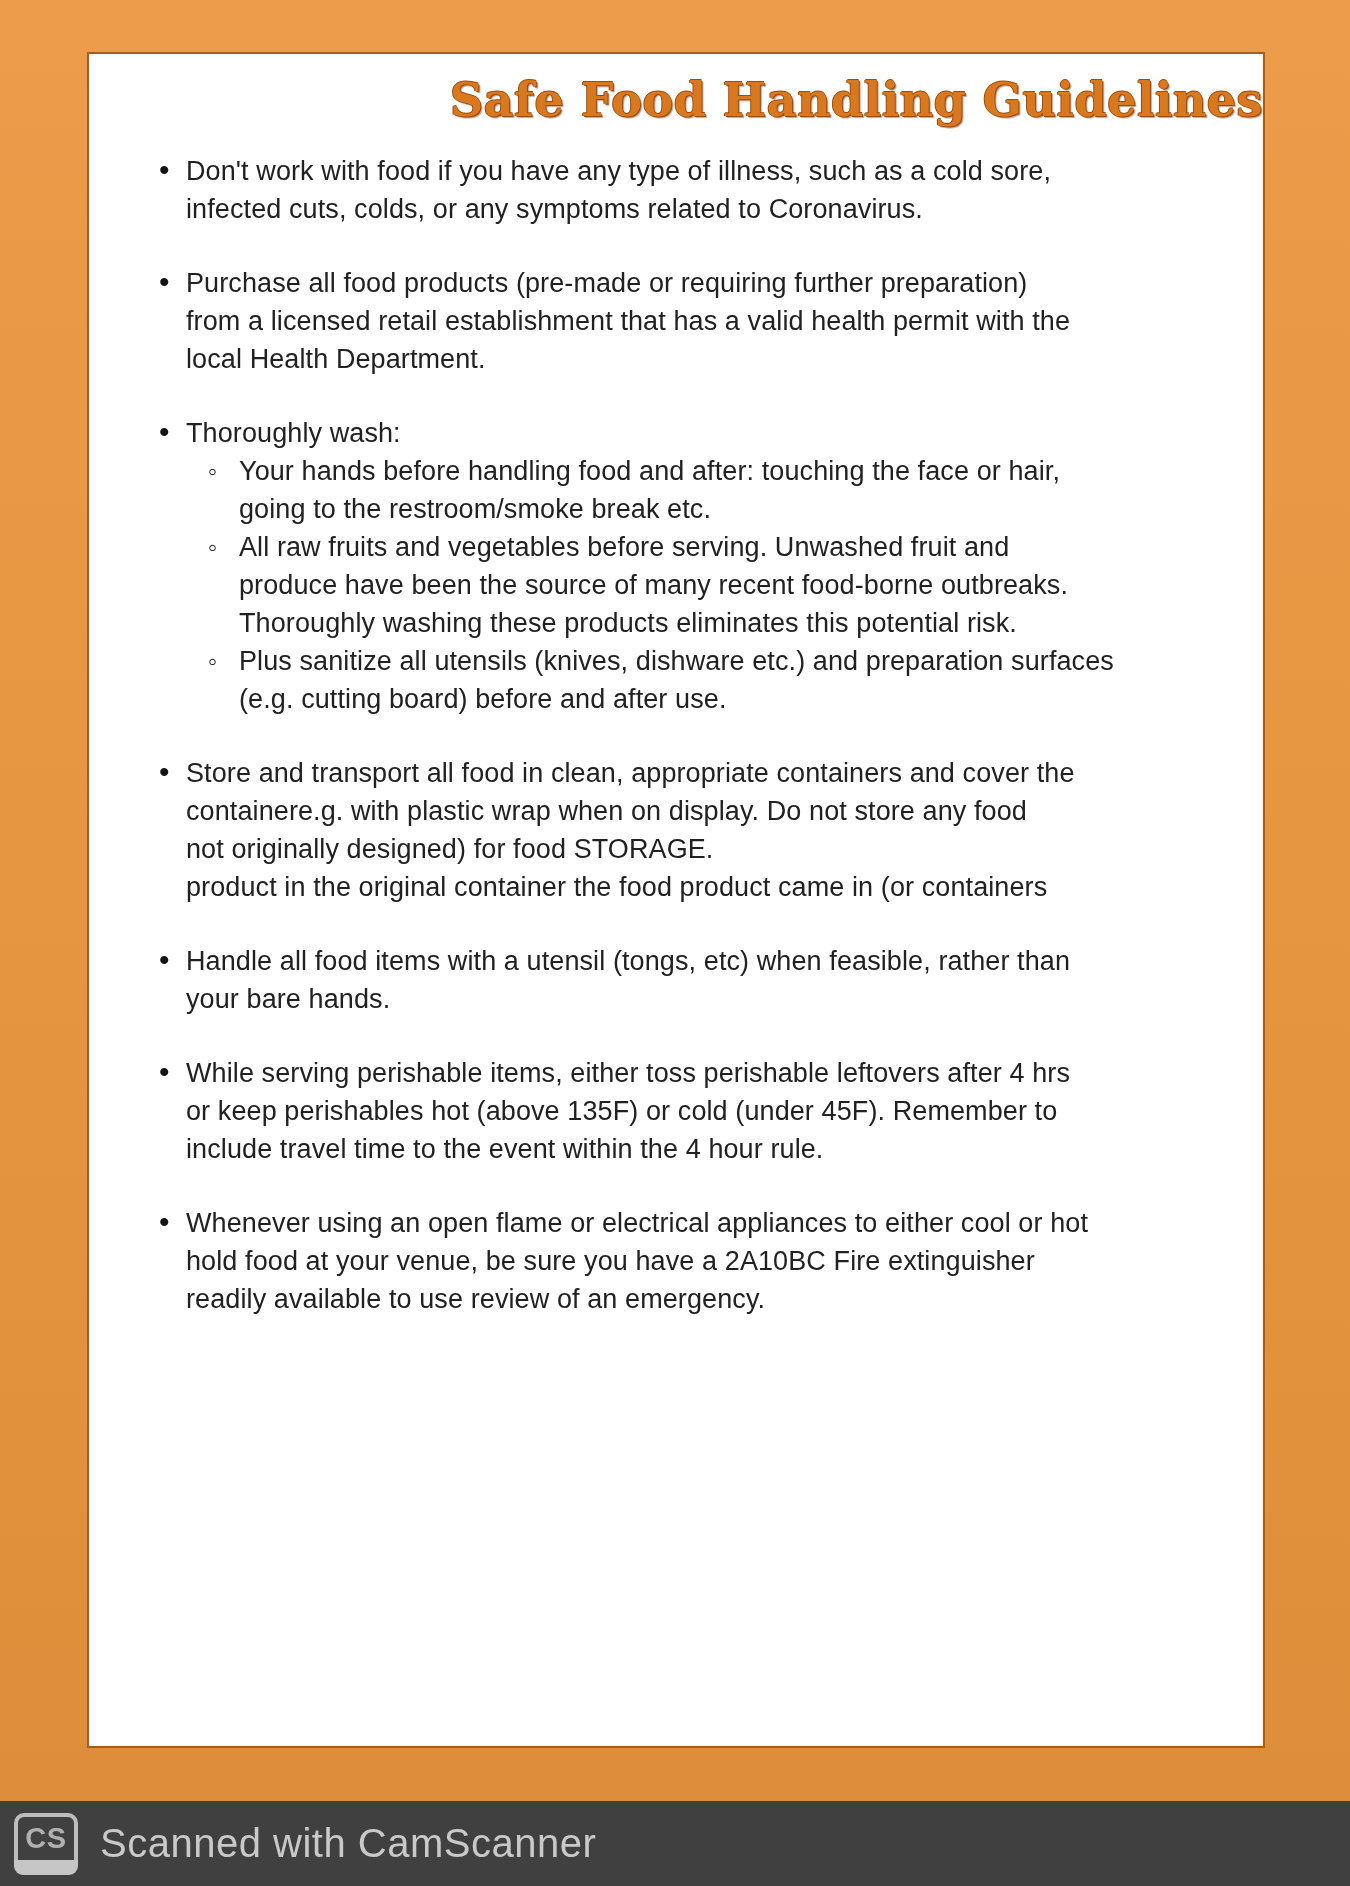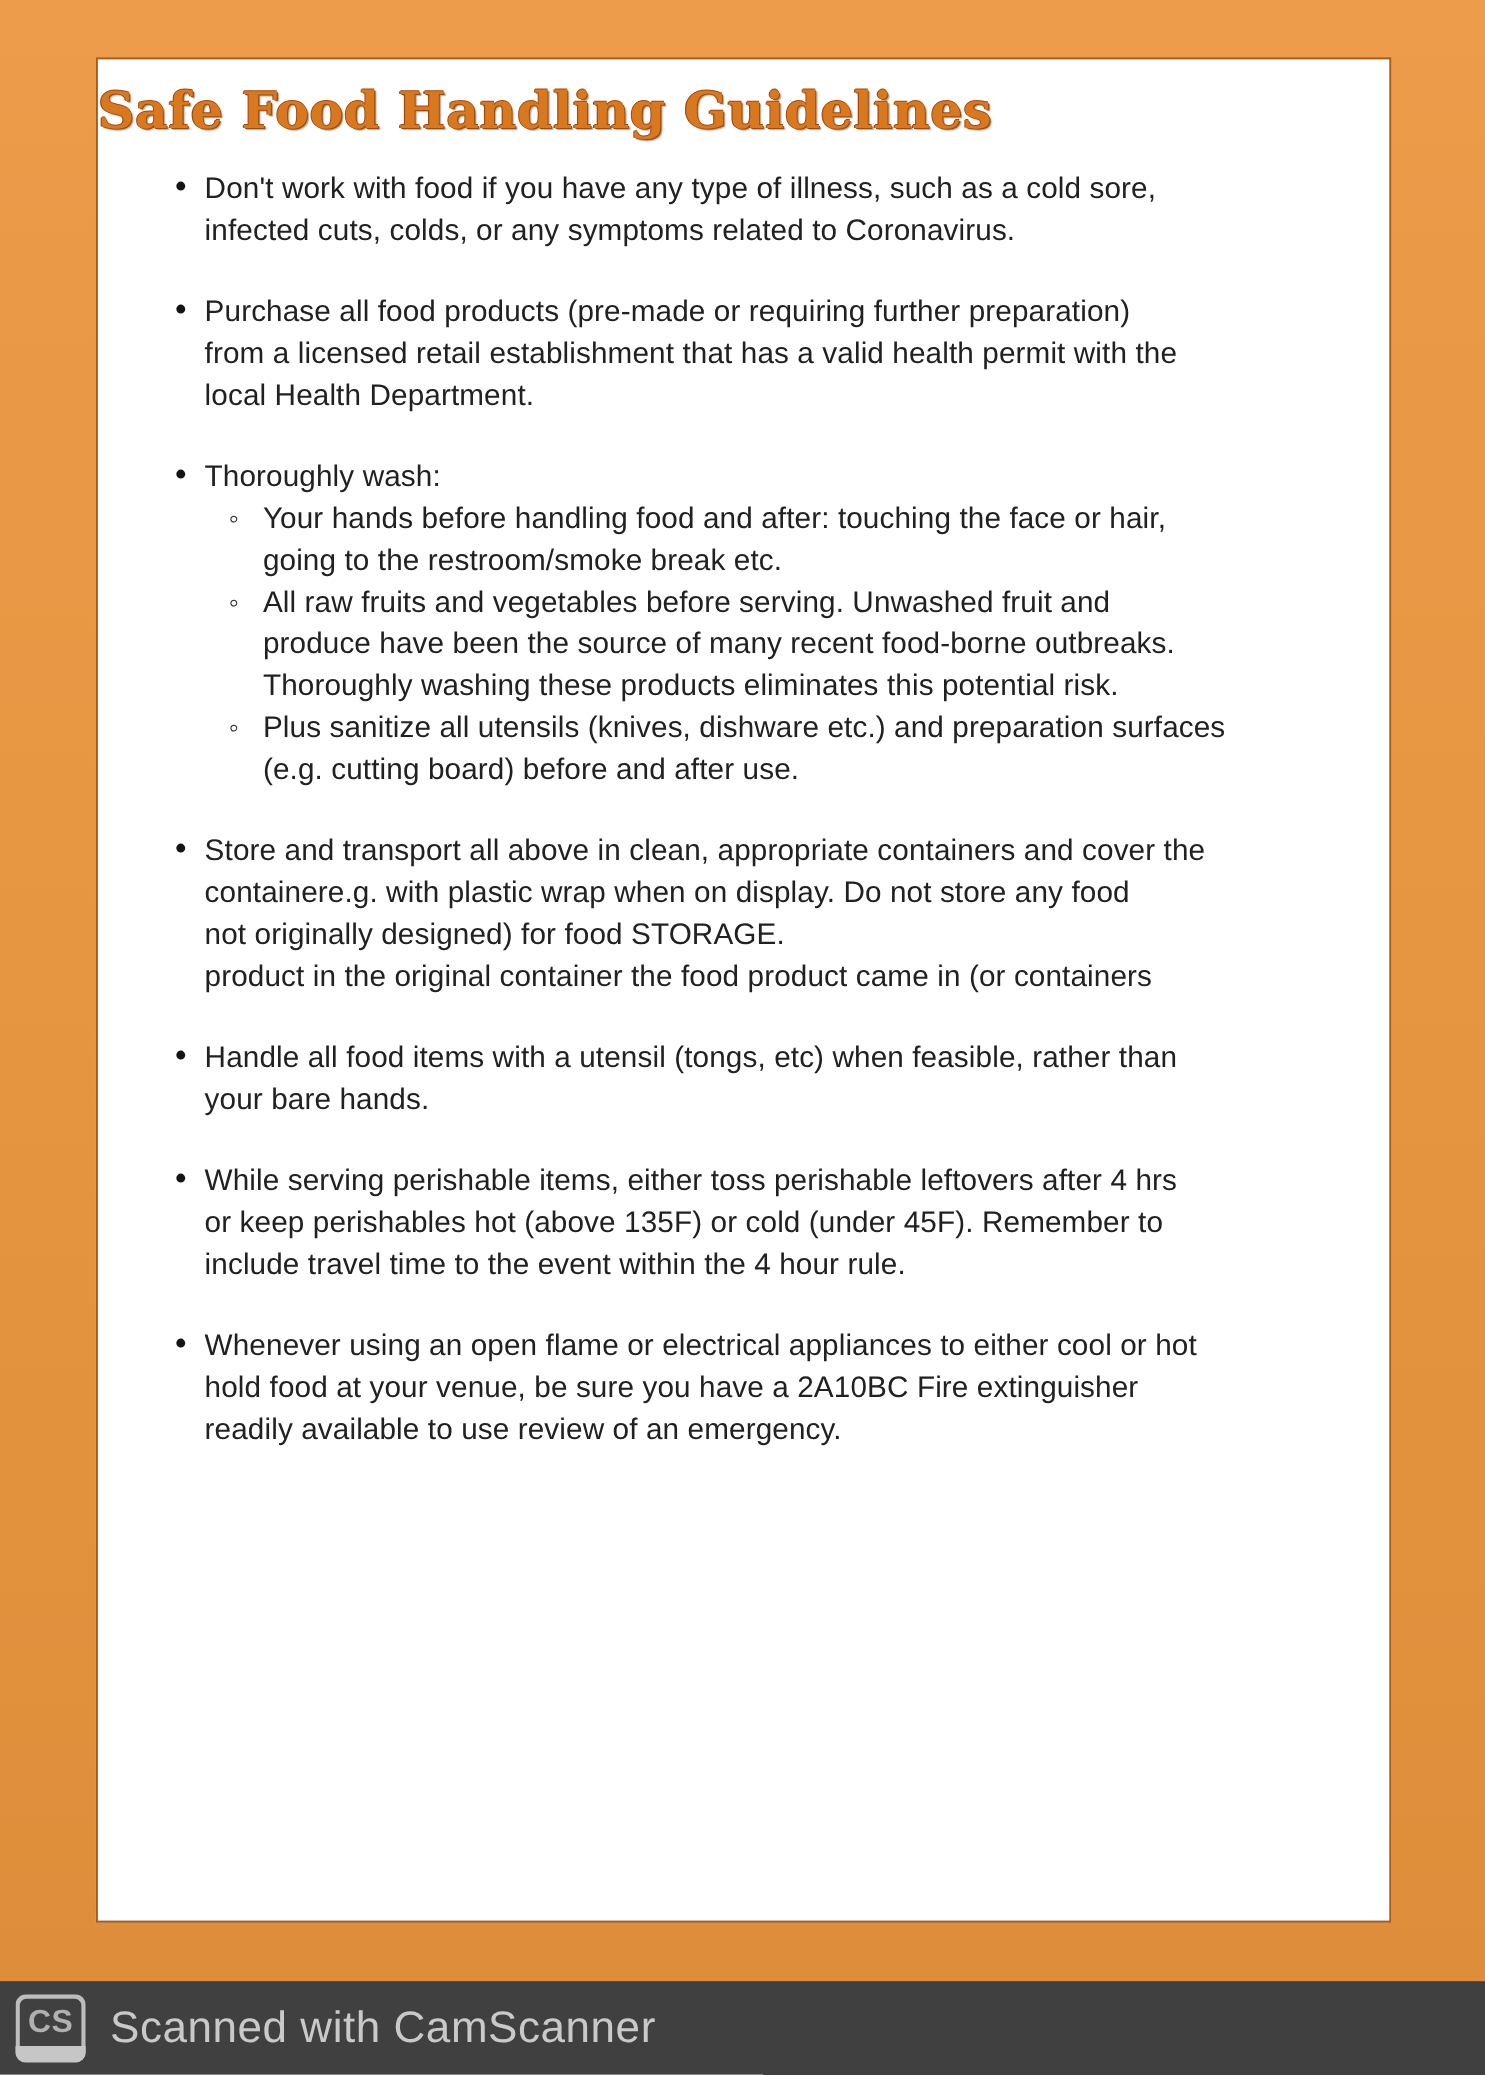--- a/index.html
+++ b/index.html
@@ -13,21 +13,21 @@
     position:absolute;left:0;top:0;width:1350px;height:1801px;
     background:linear-gradient(180deg,#ec9c4a 0%,#e5953f 55%,#de8e3a 100%);
   }
   .card{
     position:absolute;left:87px;top:52px;width:1178px;height:1696px;
     box-sizing:border-box;background:#ffffff;
     border:2px solid #a85c17;
     box-shadow:inset 0 0 0 1px rgba(255,255,255,0.4);
   }
   h1.title{
-    margin:18px 0 0;text-align:left;
+    margin:18px 0 0;text-align:right;
     font-family:"DejaVu Serif","Liberation Serif",serif;
     font-weight:700;font-size:46px;line-height:56px;letter-spacing:0.5px;
     color:#d9791f;
     text-shadow:1px 1px 0 #a04a10,-1px 0 0 #a04a10,0 -1px 0 #a04a10,2px 2px 1px rgba(120,55,10,0.45);
   }
   ul.guidelines{
     list-style:none;margin:24px 0 0;padding:0;
     color:#212121;font-size:27px;letter-spacing:0.1px;
   }
   ul.guidelines > li{position:relative;padding-left:97px;margin-top:36px;}
@@ -92,21 +92,21 @@
           <span class="ln">Thoroughly washing these products eliminates this potential risk.</span>
         </li>
         <li>
           <span class="ln">Plus sanitize all utensils (knives, dishware etc.) and preparation surfaces</span>
           <span class="ln">(e.g. cutting board) before and after use.</span>
         </li>
       </ul>
     </li>
 
     <li>
-      <span class="ln">Store and transport all above in clean, appropriate containers and cover the</span>
+      <span class="ln">Store and transport all food in clean, appropriate containers and cover the</span>
       <span class="ln">containere.g. with plastic wrap when on display. Do not store any food</span>
       <span class="ln">not originally designed) for food STORAGE.</span>
       <span class="ln">product in the original container the food product came in (or containers</span>
     </li>
 
     <li>
       <span class="ln">Handle all food items with a utensil (tongs, etc) when feasible, rather than</span>
       <span class="ln">your bare hands.</span>
     </li>
 

